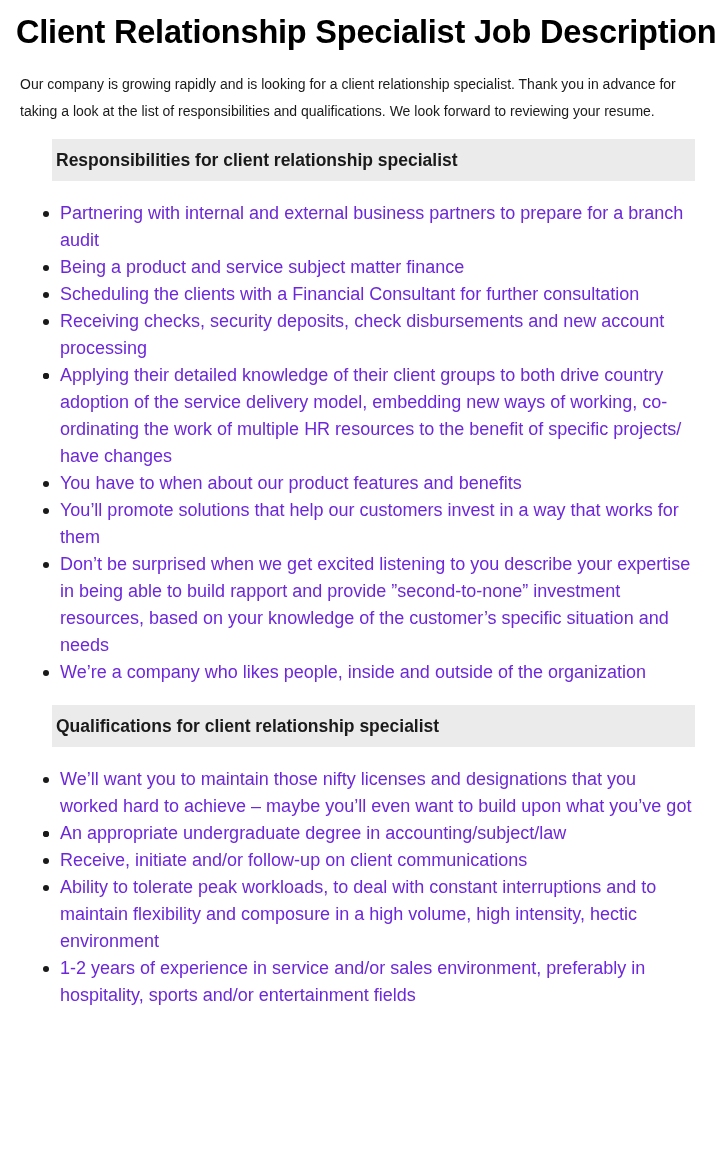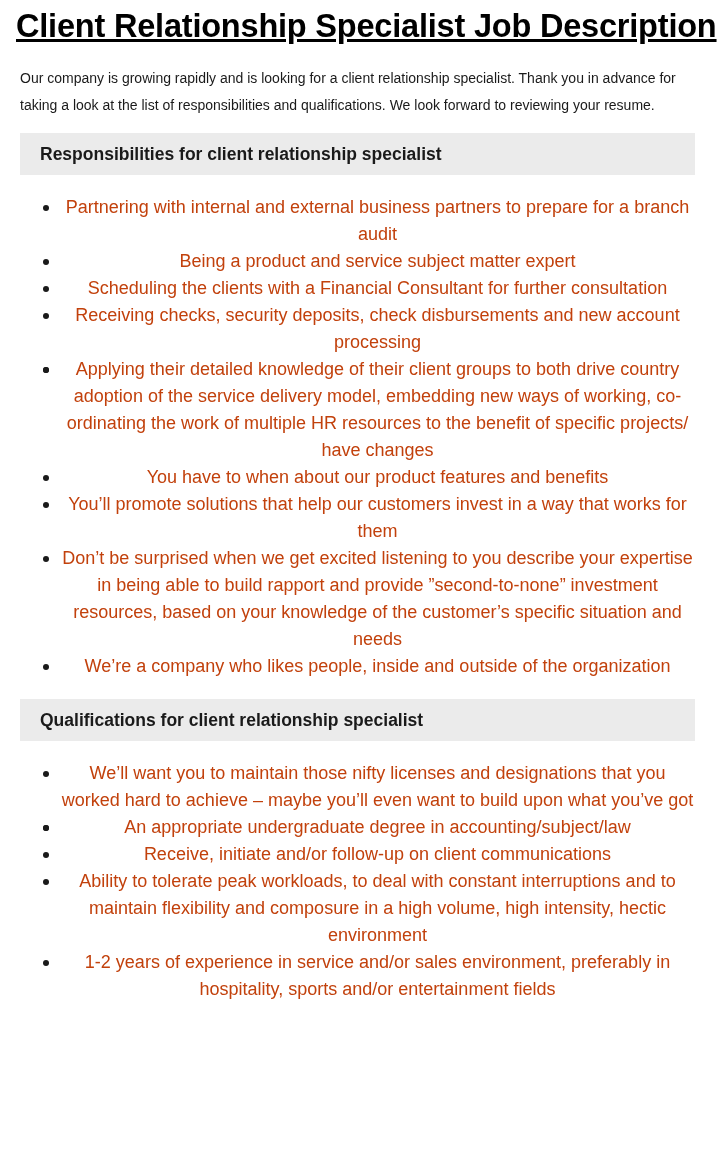--- a/index.html
+++ b/index.html
@@ -6,59 +6,58 @@
     body {
       width: 720px;
       height: 1165px;
       overflow: hidden;
       font-family: "Liberation Sans", sans-serif;
       color: #111111;
     }
     .page { padding: 0 25px 0 20px; position: relative; }
     h1 {
       margin: 0;
-      padding-top: 6px;
+      padding-top: 12px;
       font-size: 32.5px;
       font-weight: 700;
       letter-spacing: -0.2px;
       line-height: 40px;
       color: #000;
       margin-left: -4px;
       white-space: nowrap;
-      text-decoration: underline;
     }
     .intro {
       margin: 19px 0 0 0;
       font-size: 14px;
       line-height: 27px;
       color: #1a1a1a;
     }
     .section-header {
       margin-top: 14px;
       background: #ebebeb;
       height: 42px;
       display: flex;
       align-items: center;
-      padding-left: 20px;
+      padding-left: 4px;
       font-size: 17.5px;
       font-weight: 700;
       color: #1a1a1a;
+      margin-left: 32px;
     }
     .section-header.q { margin-top: 19px; }
     ul {
       margin: 19px 0 0 0;
       padding: 0 0 0 40px;
       list-style: none;
     }
     li {
       position: relative;
       font-size: 18px;
       line-height: 27px;
-      color: #c2410c;
-      text-align: center;
+      color: #6d28d9;
     }
     li .bullet {
       position: absolute;
       left: -17px;
       top: 11px;
       width: 6px;
       height: 6px;
       border-radius: 50%;
       background: #1a1a1a;
     }
@@ -66,21 +65,21 @@
 </head>
 <body>
 
 <div class="page">
   <h1>Client Relationship Specialist Job Description</h1>
   <p class="intro">Our company is growing rapidly and is looking for a client relationship specialist. Thank you in advance for taking a look at the list of responsibilities and qualifications. We look forward to reviewing your resume.</p>
 
   <div class="section-header">Responsibilities for client relationship specialist</div>
   <ul>
     <li><span class="bullet"></span><span>Partnering with internal and external business partners to prepare for a branch audit</span></li>
-    <li><span class="bullet"></span><span>Being a product and service subject matter expert</span></li>
+    <li><span class="bullet"></span><span>Being a product and service subject matter finance</span></li>
     <li><span class="bullet"></span><span>Scheduling the clients with a Financial Consultant for further consultation</span></li>
     <li><span class="bullet"></span><span>Receiving checks, security deposits, check disbursements and new account processing</span></li>
     <li><span class="bullet"></span></li>
     <li><span class="bullet"></span><span>Applying their detailed knowledge of their client groups to both drive country adoption of the service delivery model, embedding new ways of working, co-ordinating the work of multiple HR resources to the benefit of specific projects/ have changes</span></li>
     <li><span class="bullet"></span><span>You have to when about our product features and benefits</span></li>
     <li><span class="bullet"></span><span>You’ll promote solutions that help our customers invest in a way that works for them</span></li>
     <li><span class="bullet"></span><span>Don’t be surprised when we get excited listening to you describe your expertise in being able to build rapport and provide ”second-to-none” investment resources, based on your knowledge of the customer’s specific situation and needs</span></li>
     <li><span class="bullet"></span><span>We’re a company who likes people, inside and outside of the organization</span></li>
   </ul>
 

